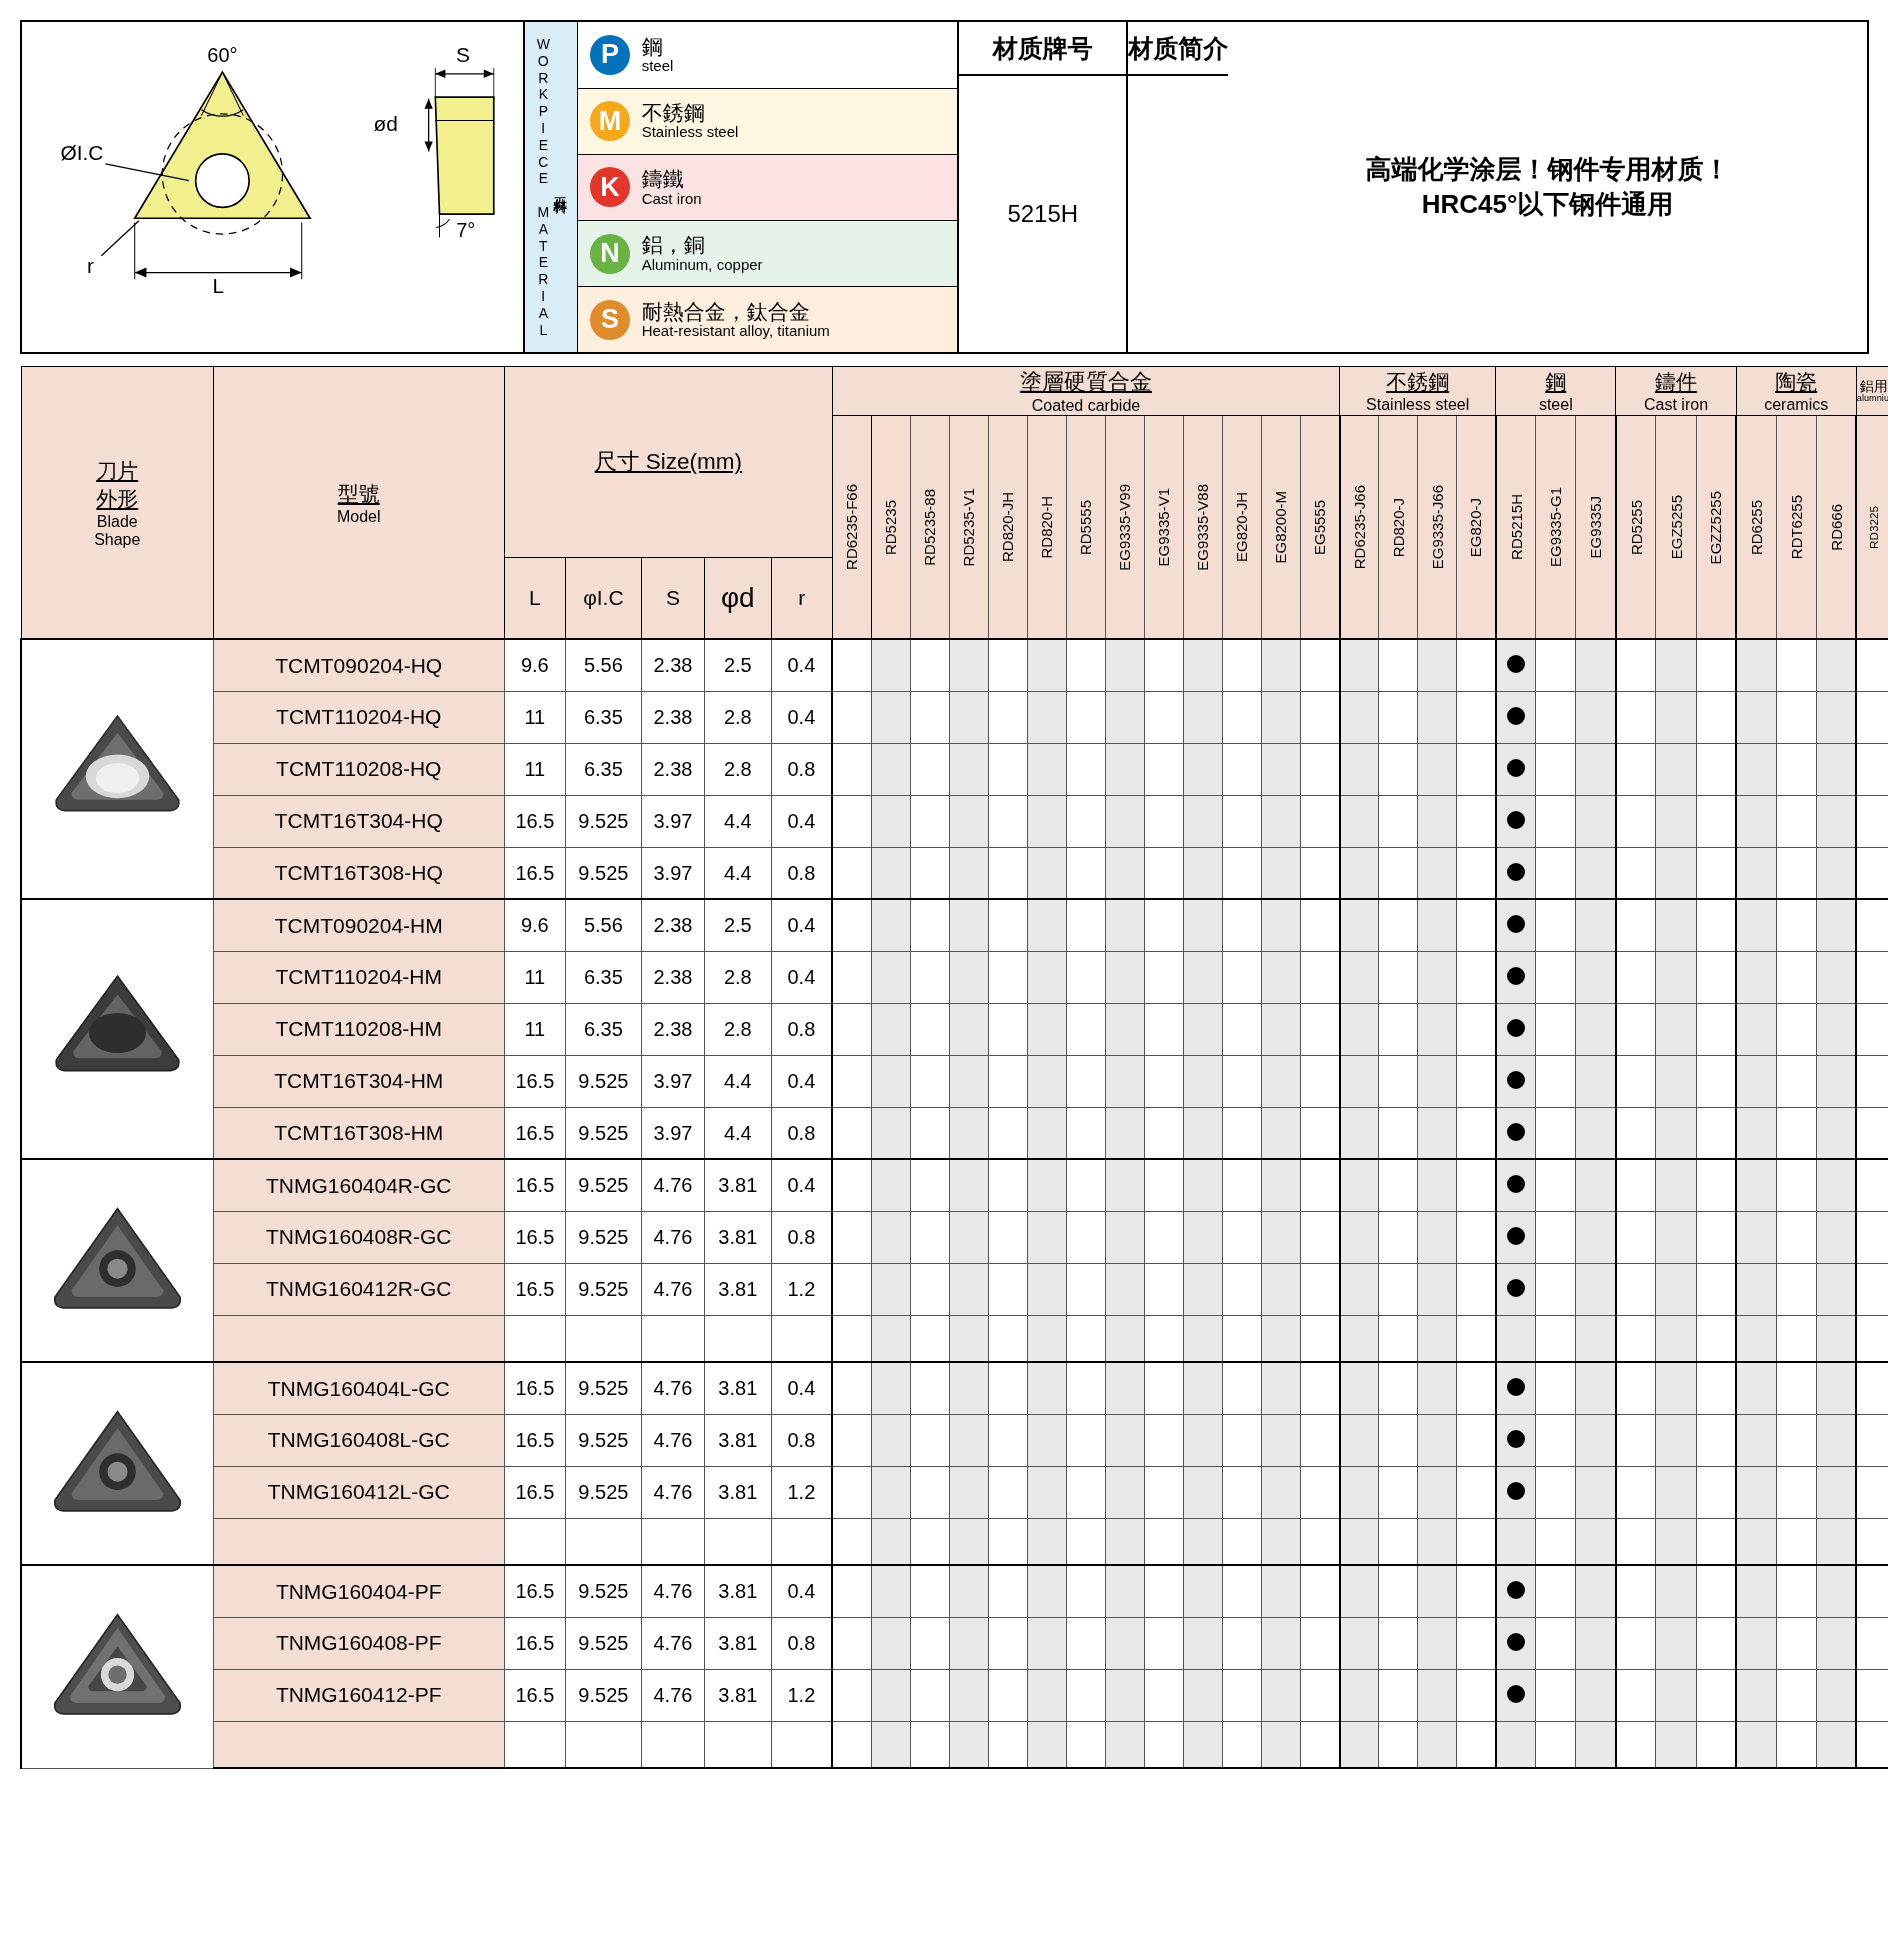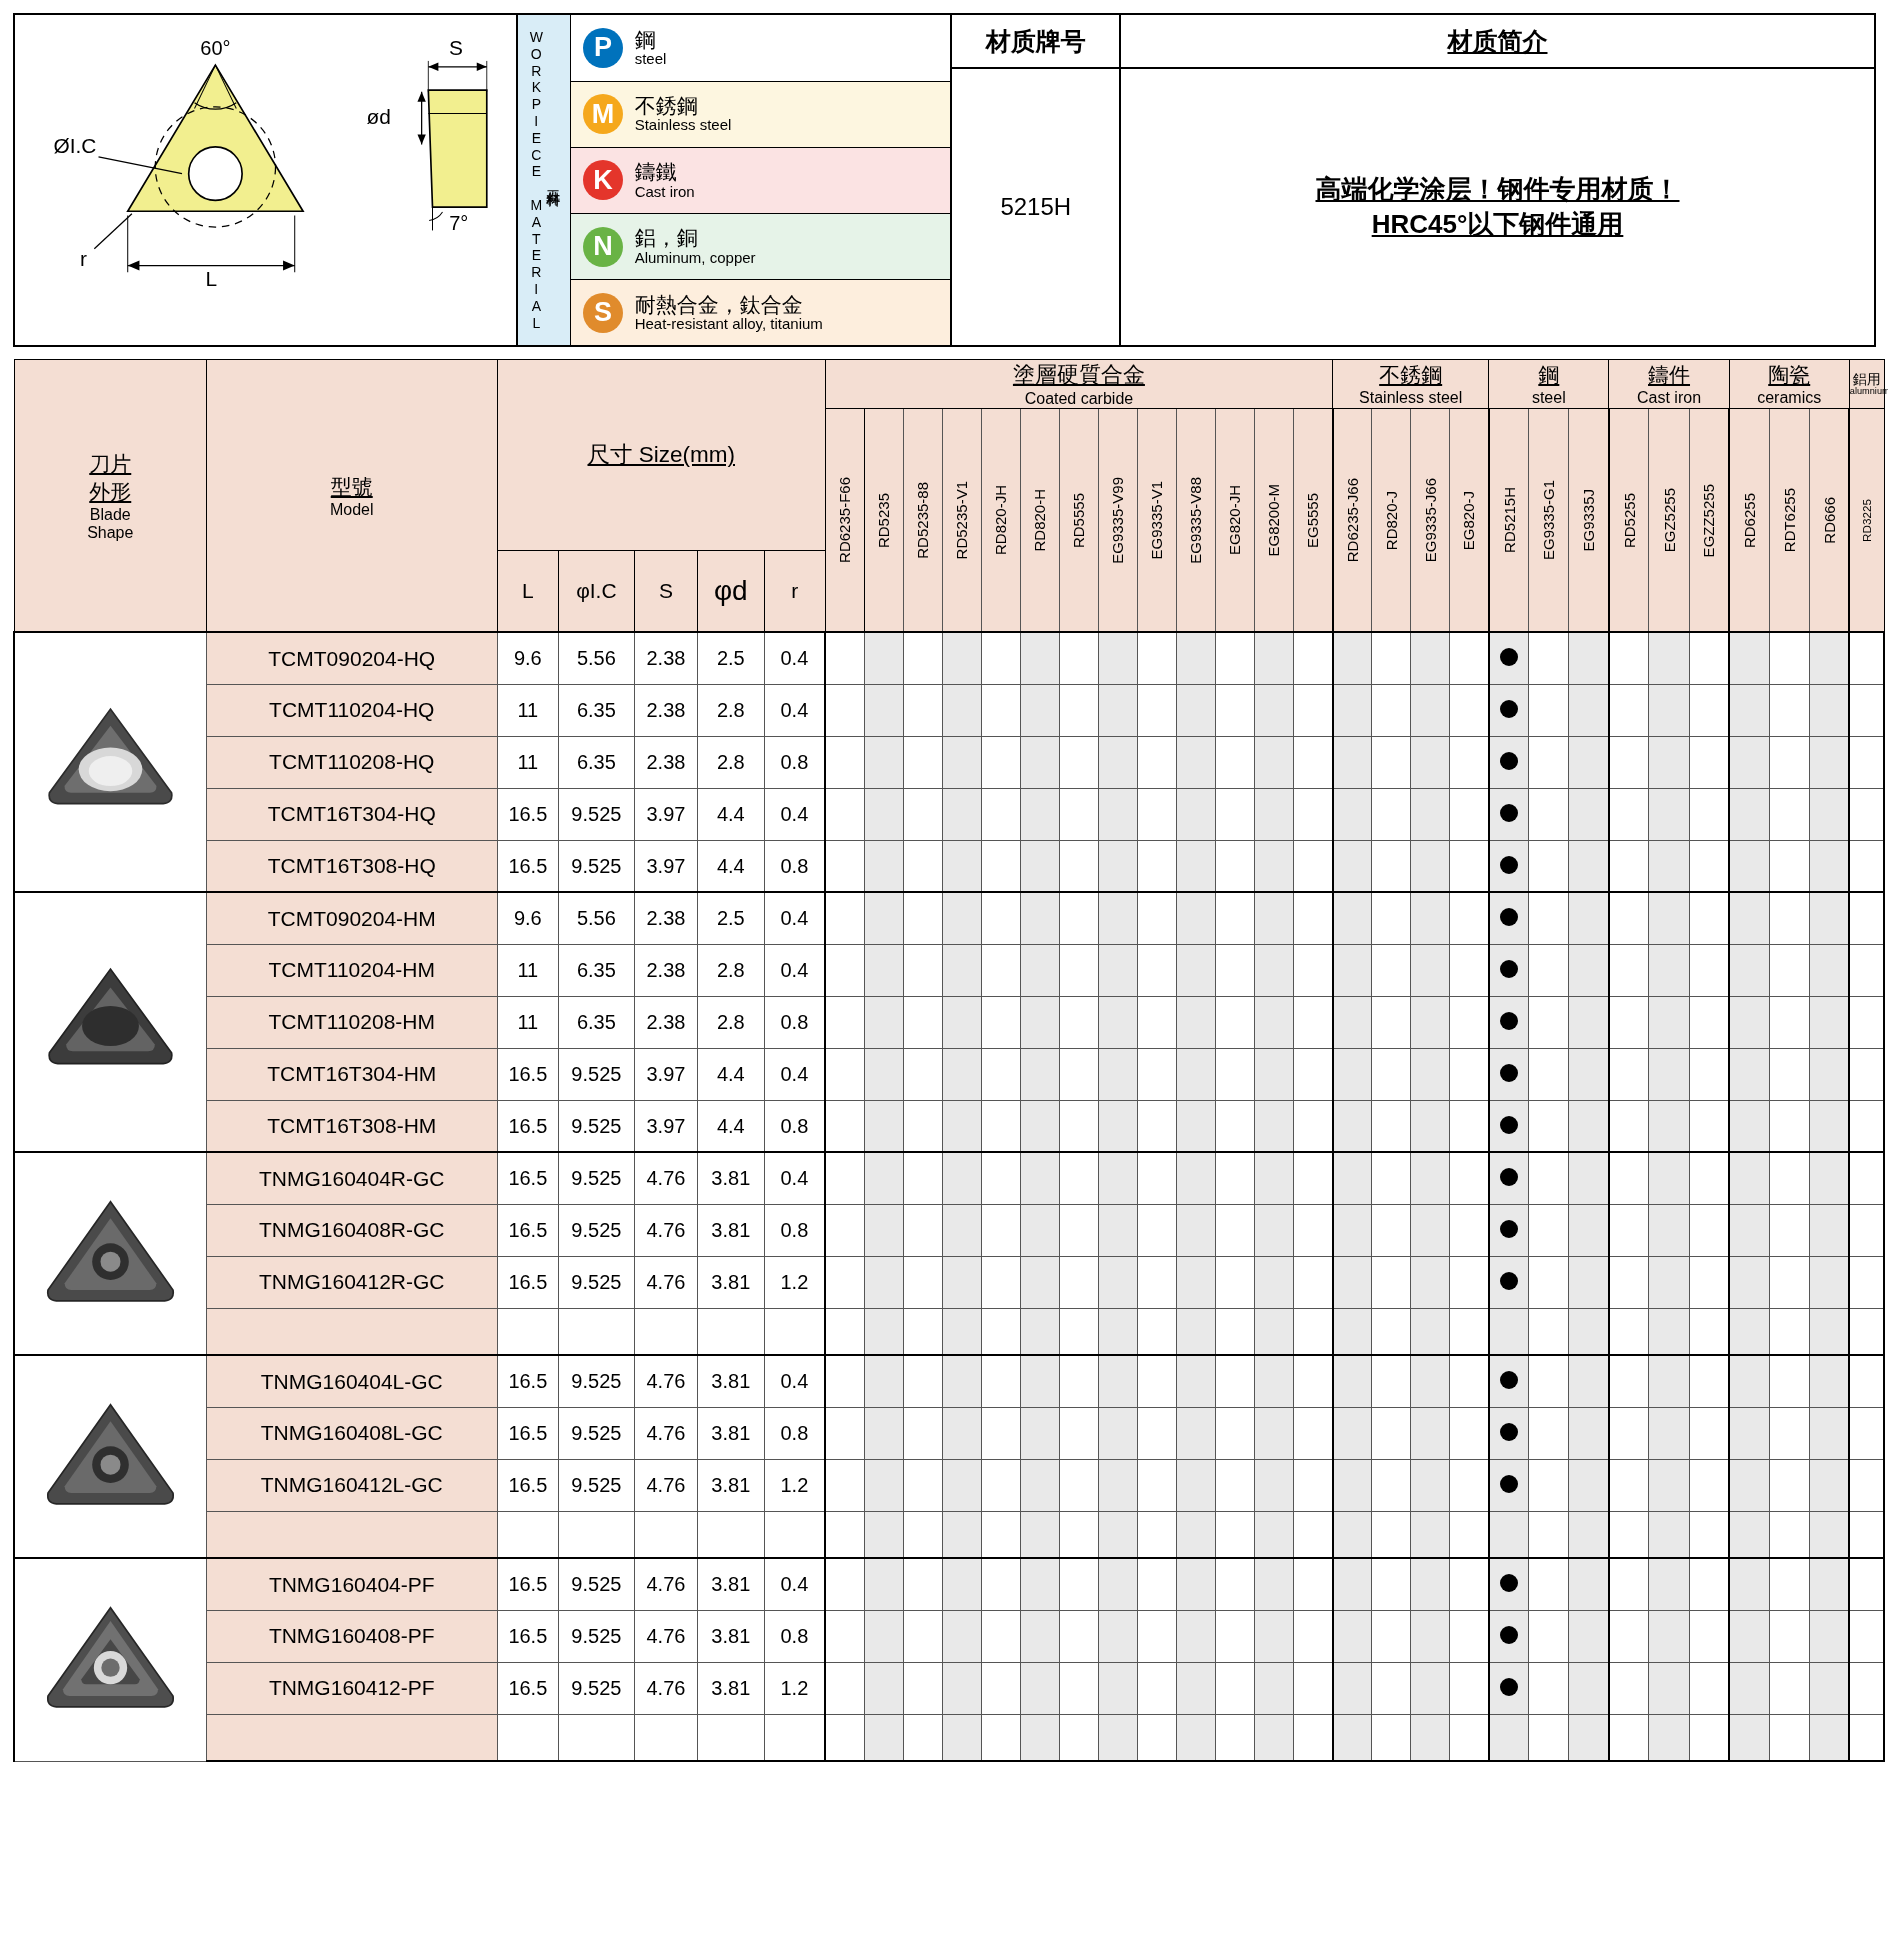--- a/index.html
+++ b/index.html
@@ -1,17 +1,17 @@
 <!DOCTYPE html>
 <html style="font-size:13.4px"><head>
 <meta charset="utf-8">
 <style>
   html,body{margin:0;padding:0;background:#ffffff;}
   body{width:1889px;font-family:"Liberation Sans","DejaVu Sans",sans-serif;color:#000;}
-  .page{width:1889px;padding:5px;box-sizing:border-box;}
+  .page{width:1889px;padding:12px;box-sizing:border-box;}
 
   
   .topband{display:flex;margin:8.3px 8.3px 0 8.3px;border:2.5px solid #000;box-sizing:border-box;height:334px;}
   .diagram{width:501px;border-right:2.5px solid #000;position:relative;background:#fff;}
   .dgsvg{position:absolute;left:0;top:0;}
 
   .workpiece{width:434px;border-right:2.5px solid #000;display:flex;box-sizing:border-box;}
   .wp-vert{width:52px;background:#d9edf7;border-right:1.7px solid #000;display:flex;align-items:center;justify-content:center;}
   .wp-vert span{writing-mode:vertical-rl;text-orientation:upright;font-size:14px;letter-spacing:0.8px;line-height:1.25;text-align:center;}
   .wp-rows{flex:1;display:flex;flex-direction:column;}
@@ -22,21 +22,21 @@
   .wp-cn{font-size:21px;}
   .wp-en{font-size:15px;}
   .r-p{background:#ffffff;}
   .r-m{background:#fdf6e0;}
   .r-k{background:#fbe3e3;}
   .r-n{background:#e6f3e8;}
   .r-s{background:#fdeedd;}
 
   .mcode{width:167px;border-right:2.5px solid #000;display:flex;flex-direction:column;}
   .mcolor{width:121px;border-right:2.5px solid #000;display:flex;flex-direction:column;}
-  .mdesc{flex:1;display:flex;flex-direction:column;text-decoration:underline;}
+  .mdesc{flex:1;display:flex;flex-direction:row;}
   .m-head{height:52px;border-bottom:2.5px solid #000;display:flex;align-items:center;justify-content:center;font-size:25px;font-weight:bold;}
   .m-body{flex:1;display:flex;align-items:center;justify-content:center;font-size:24px;text-align:center;line-height:1.35;}
   .m-body.desc{font-size:26px;font-weight:bold;}
 
   
   table.main{border-collapse:collapse;margin:11.7px 8.3px 11.7px 8.3px;width:1872px;table-layout:fixed;}
   table.main td, table.main th{border:0.8px solid #555;padding:0;box-sizing:border-box;}
   .hdr{background:#f4ded3;text-align:center;vertical-align:middle;}
   .hdr-b{border:1.7px solid #000 !important;}
   .cap-cn{font-size:21px;text-decoration:underline;}

